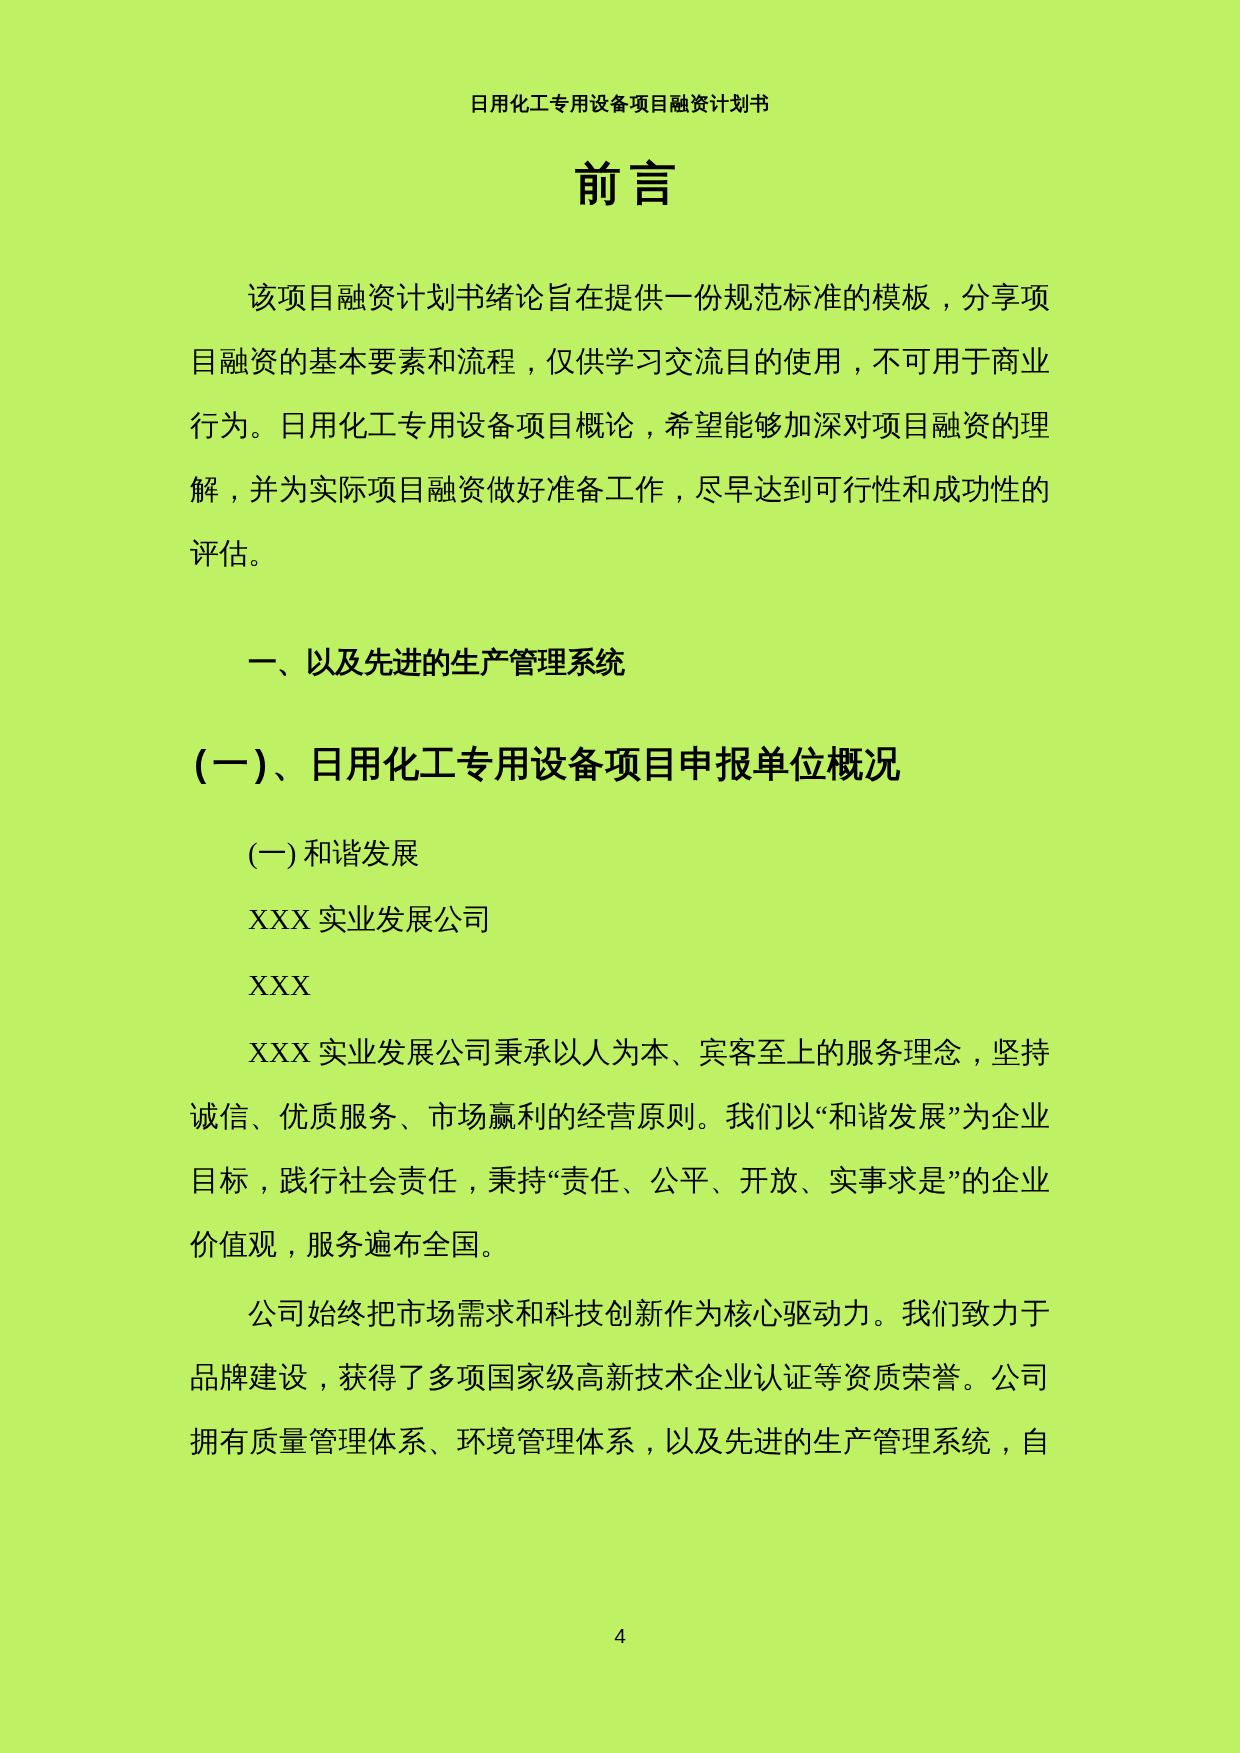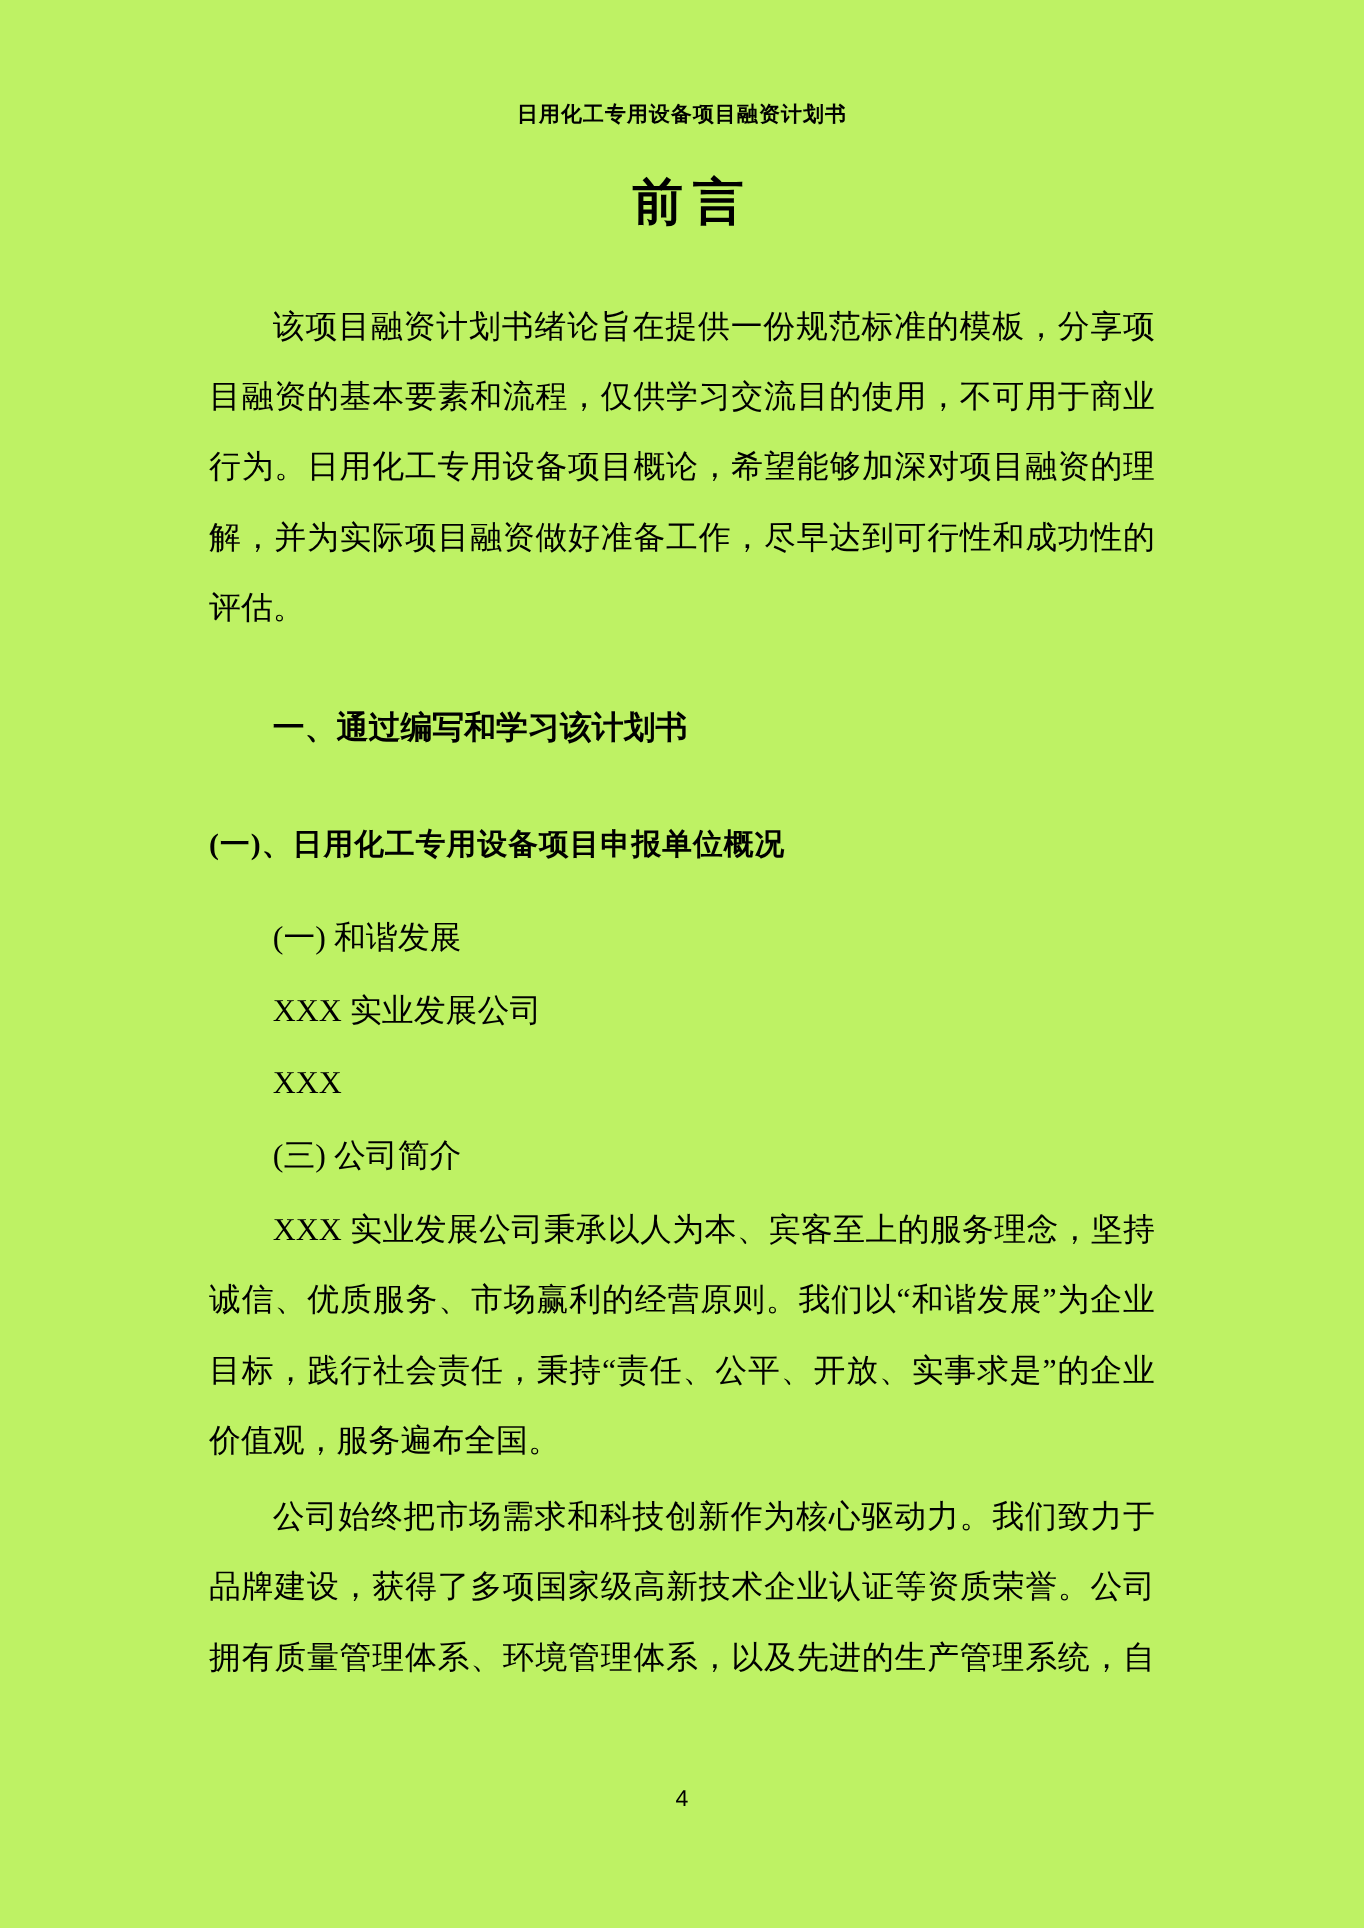--- a/index.html
+++ b/index.html
@@ -59,24 +59,25 @@
   }
   .section-heading {
     margin: 45px 0 0 0;
     font-size: 29px;
     line-height: 64px;
     font-weight: bold;
     text-indent: 58px;
   }
   .subsection-heading {
     margin: 36px 0 0 0;
-    font-size: 27px;
+    font-size: 36px;
     line-height: 74px;
     font-weight: bold;
     letter-spacing: 1px;
+    font-family: Liberation Mono, monospace;
   }
   .info-list {
     margin-top: 16px;
   }
   .info-line {
     font-size: 29px;
     line-height: 66px;
     text-indent: 58px;
   }
   .para.p2 { margin-top: 2px; }
@@ -98,29 +99,28 @@
 <div class="page">
 
   <div class="running-header">日用化工专用设备项目融资计划书</div>
 
   <div class="doc-title">前言</div>
 
   <div class="content">
 
     <p class="para">该项目融资计划书绪论旨在提供一份规范标准的模板，分享项目融资的基本要素和流程，仅供学习交流目的使用，不可用于商业行为。日用化工专用设备项目概论，希望能够加深对项目融资的理解，并为实际项目融资做好准备工作，尽早达到可行性和成功性的评估。</p>
 
-    <div class="section-heading">一、通过编写和学习该计划书</div>
+    <div class="section-heading">一、以及先进的生产管理系统</div>
 
     <div class="subsection-heading">(一)、日用化工专用设备项目申报单位概况</div>
 
     <div class="info-list">
       <div class="info-line">(一) 和谐发展</div>
       <div class="info-line">XXX 实业发展公司</div>
       <div class="info-line">XXX</div>
-      <div class="info-line">(三) 公司简介</div>
     </div>
 
     <p class="para p2">XXX 实业发展公司秉承以人为本、宾客至上的服务理念，坚持诚信、优质服务、市场赢利的经营原则。我们以“和谐发展”为企业目标，践行社会责任，秉持“责任、公平、开放、实事求是”的企业价值观，服务遍布全国。</p>
 
     <p class="para p3 justify-last">公司始终把市场需求和科技创新作为核心驱动力。我们致力于品牌建设，获得了多项国家级高新技术企业认证等资质荣誉。公司拥有质量管理体系、环境管理体系，以及先进的生产管理系统，自</p>
 
   </div>
 
   <div class="page-number">4</div>
 

